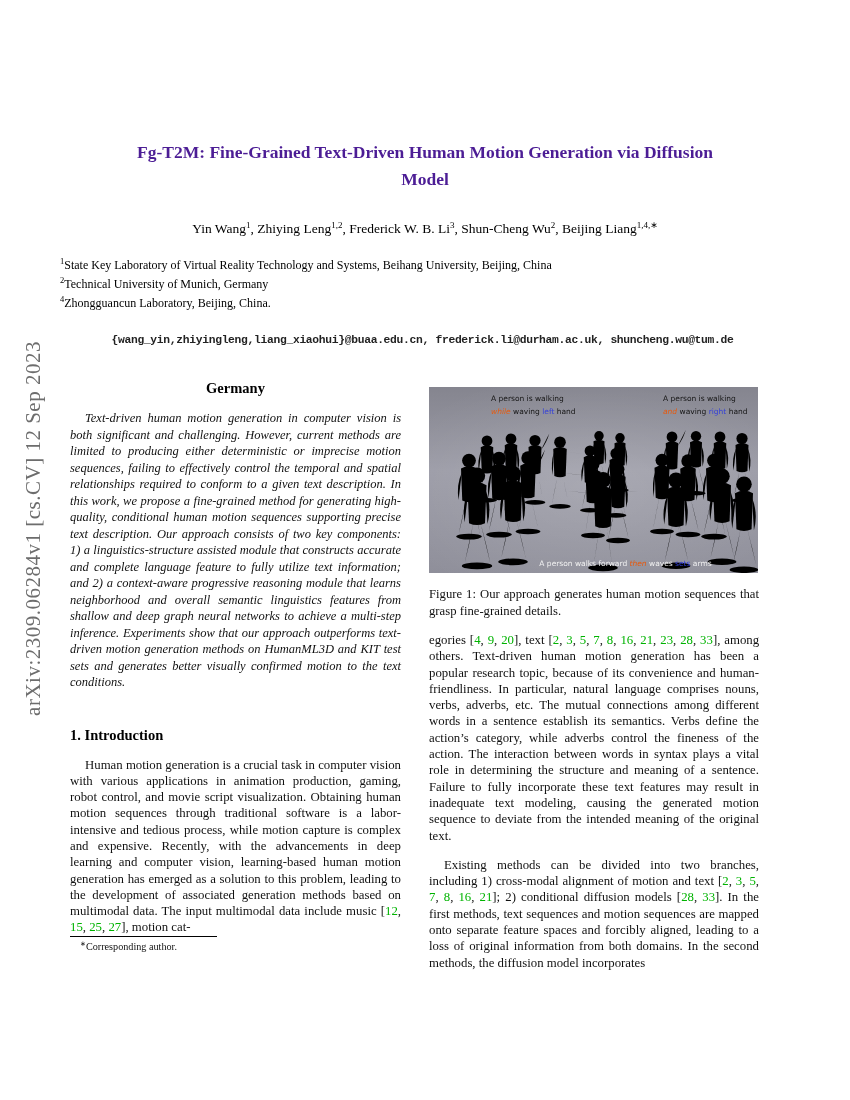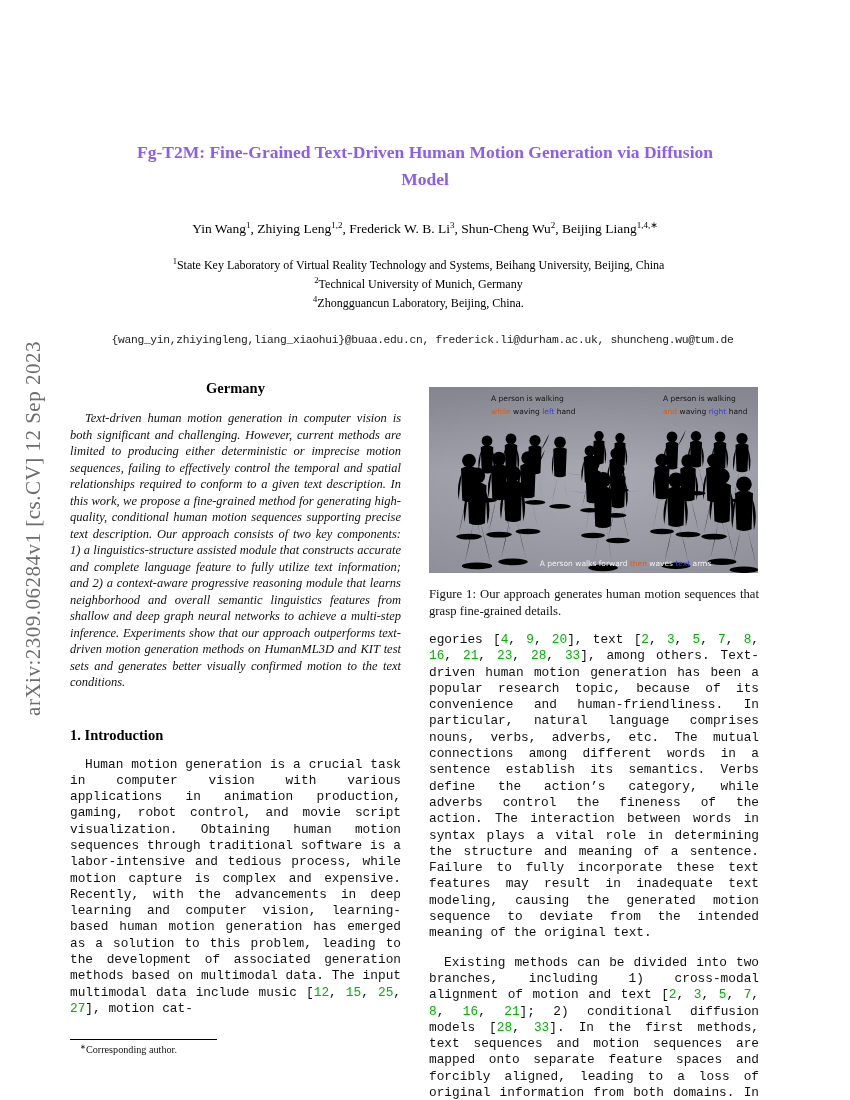--- a/index.html
+++ b/index.html
@@ -6,57 +6,57 @@
   .page{position:relative;width:850px;height:1100px;background:#fff;overflow:hidden;
         font-family:"Liberation Serif",serif;color:#111;}
 
   
   .watermark{position:absolute;top:516px;left:-227px;width:520px;text-align:center;
     transform:rotate(-90deg);color:#6d6d6d;font-size:21px;letter-spacing:.5px;
     font-family:"Liberation Serif",serif;white-space:nowrap;}
 
   
   .title{position:absolute;top:139px;left:60px;right:60px;text-align:center;
-    font-weight:bold;font-size:17.5px;line-height:27px;color:#8b5cf6;}
+    font-weight:bold;font-size:17.5px;line-height:27px;color:#4c1d95;}
   .authors{position:absolute;top:221px;left:40px;right:40px;text-align:center;font-size:13.5px;color:#000;}
   .authors sup{font-size:9px;}
-  .affils{position:absolute;top:256px;left:60px;right:73px;text-align:center;font-size:12px;line-height:19.2px;color:#000;}
+  .affils{position:absolute;top:256px;left:60px;right:73px;font-size:12px;line-height:19.2px;color:#000;}
   .affils sup{font-size:8.5px;}
   .emails{position:absolute;top:334px;left:0;right:5px;text-align:center;
-    font-family:"Liberation Mono",monospace;font-size:11.3px;letter-spacing:-.3px;color:#222;}
+    font-family:"Liberation Mono",monospace;font-size:11.3px;letter-spacing:-.3px;color:#222;font-weight:bold;}
 
   
   .col-left{position:absolute;left:70px;top:380px;width:331px;}
   .col-right{position:absolute;left:429px;top:387px;width:330px;}
 
   .h-abstract{text-align:center;font-weight:bold;font-size:14.5px;margin:0 0 13px 0;color:#000;}
   .abstract-text{font-style:italic;font-size:12.5px;line-height:16.5px;text-align:justify;
     text-indent:15px;margin:0;color:#111;font-family:Liberation Serif, serif;}
   .h-section{font-weight:bold;font-size:14.5px;margin:36px 0 13px 0;color:#000;}
-  .body-text{font-size:12.8px;line-height:16.3px;text-align:justify;margin:0;color:#111;font-family:Liberation Mono, monospace;}
+  .body-text{font-size:12.8px;line-height:16.3px;text-align:justify;margin:0;color:#111;}
   .body-text.indent{text-indent:15px;}
   .col-right .body-text{margin-top:13px;}
 
-  .footnote{margin-top:22px;}
+  .footnote{margin-top:0;}
   .footnote-rule{width:147px;border-top:1.2px solid #000;margin-bottom:4px;}
   .footnote-text{font-size:10.2px;color:#111;padding-left:10px;}
   .footnote-text sup{font-size:7px;}
 
   
   .figure{position:relative;width:393px;height:186px;overflow:hidden;}
   .figure svg{display:block;}
   .fig-label{position:absolute;font-family:"DejaVu Sans",sans-serif;font-size:7.5px;
     line-height:13px;color:#151515;white-space:nowrap;}
   .fl-left{left:62px;top:5px;}
   .fl-right{left:234px;top:5px;}
   .fl-bottom{left:0;right:0;bottom:3px;text-align:center;color:#f2f2f2;}
 
   
   .k-cite{color:var(--cite,#00b300);}
-  .k-orange{color:var(--fig-orange,#e8590c);}
+  .k-orange{color:var(--fig-orange,#e8590c);font-style:italic;}
   .k-blue{color:var(--fig-blue,#3440d8);}
 
   .caption{font-size:12.7px;line-height:16.5px;text-align:justify;margin:13px 0 6px 0;color:#111;}
   sup{line-height:0;}
 </style>
 </head>
 <body>
 
 <div class="page" style="--cite: #00b300;">
 
@@ -180,21 +180,21 @@
 
       <div class="fig-label fl-left">
         <div><span>A person is walking</span></div>
         <div><span class="k-orange">while</span><span> waving </span><span class="k-blue">left</span><span> hand</span></div>
       </div>
       <div class="fig-label fl-right">
         <div><span>A person is walking</span></div>
         <div><span class="k-orange">and</span><span> waving </span><span class="k-blue">right</span><span> hand</span></div>
       </div>
       <div class="fig-label fl-bottom">
-        <div><span>A person walks forward </span><span class="k-orange">then</span><span> waves </span><span class="k-blue">text</span><span> arms</span></div>
+        <div><span>A person walks forward </span><span class="k-orange">then</span><span> waves </span><span class="k-blue">sets</span><span> arms</span></div>
       </div>
     </div>
 
     <p class="caption">Figure 1: Our approach generates human motion sequences that grasp fine-grained details.</p>
     <p class="body-text"><span>egories [</span><span class="k-cite">4</span><span>, </span><span class="k-cite">9</span><span>, </span><span class="k-cite">20</span><span>], text [</span><span class="k-cite">2</span><span>, </span><span class="k-cite">3</span><span>, </span><span class="k-cite">5</span><span>, </span><span class="k-cite">7</span><span>, </span><span class="k-cite">8</span><span>, </span><span class="k-cite">16</span><span>, </span><span class="k-cite">21</span><span>, </span><span class="k-cite">23</span><span>, </span><span class="k-cite">28</span><span>, </span><span class="k-cite">33</span><span>], among others.  Text-driven human motion generation has been a popular research topic, because of its convenience and human-friendliness.  In particular, natural language comprises nouns, verbs, adverbs, etc. The mutual connections among different words in a sentence establish its semantics. Verbs define the action’s category, while adverbs control the fineness of the action. The interaction between words in syntax plays a vital role in determining the structure and meaning of a sentence. Failure to fully incorporate these text features may result in inadequate text modeling, causing the generated motion sequence to deviate from the intended meaning of the original text.</span></p>
     <p class="body-text indent"><span>Existing methods can be divided into two branches, including 1) cross-modal alignment of motion and text [</span><span class="k-cite">2</span><span>, </span><span class="k-cite">3</span><span>, </span><span class="k-cite">5</span><span>, </span><span class="k-cite">7</span><span>, </span><span class="k-cite">8</span><span>, </span><span class="k-cite">16</span><span>, </span><span class="k-cite">21</span><span>]; 2) conditional diffusion models [</span><span class="k-cite">28</span><span>, </span><span class="k-cite">33</span><span>]. In the first methods, text sequences and motion sequences are mapped onto separate feature spaces and forcibly aligned, leading to a loss of original information from both domains. In the second methods, the diffusion model incorporates</span></p>
   </div>
 
 </div>
 

